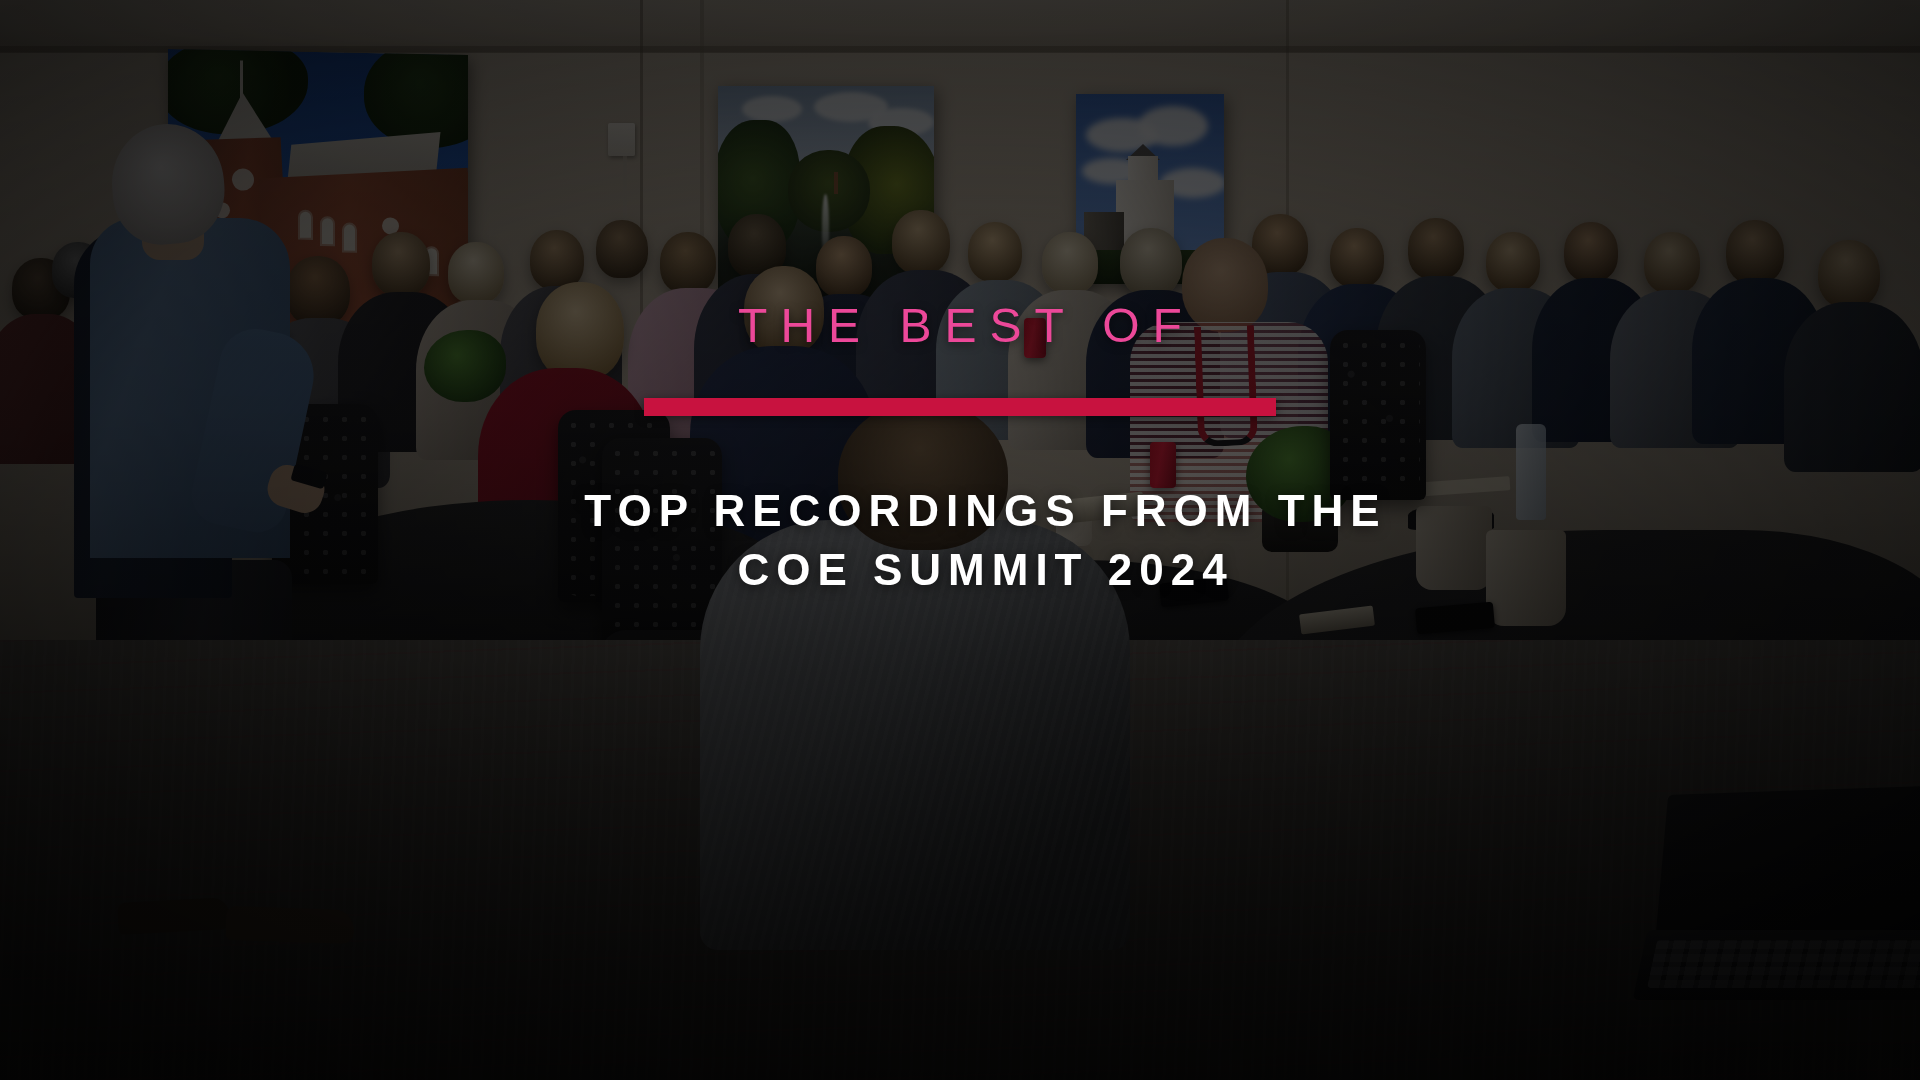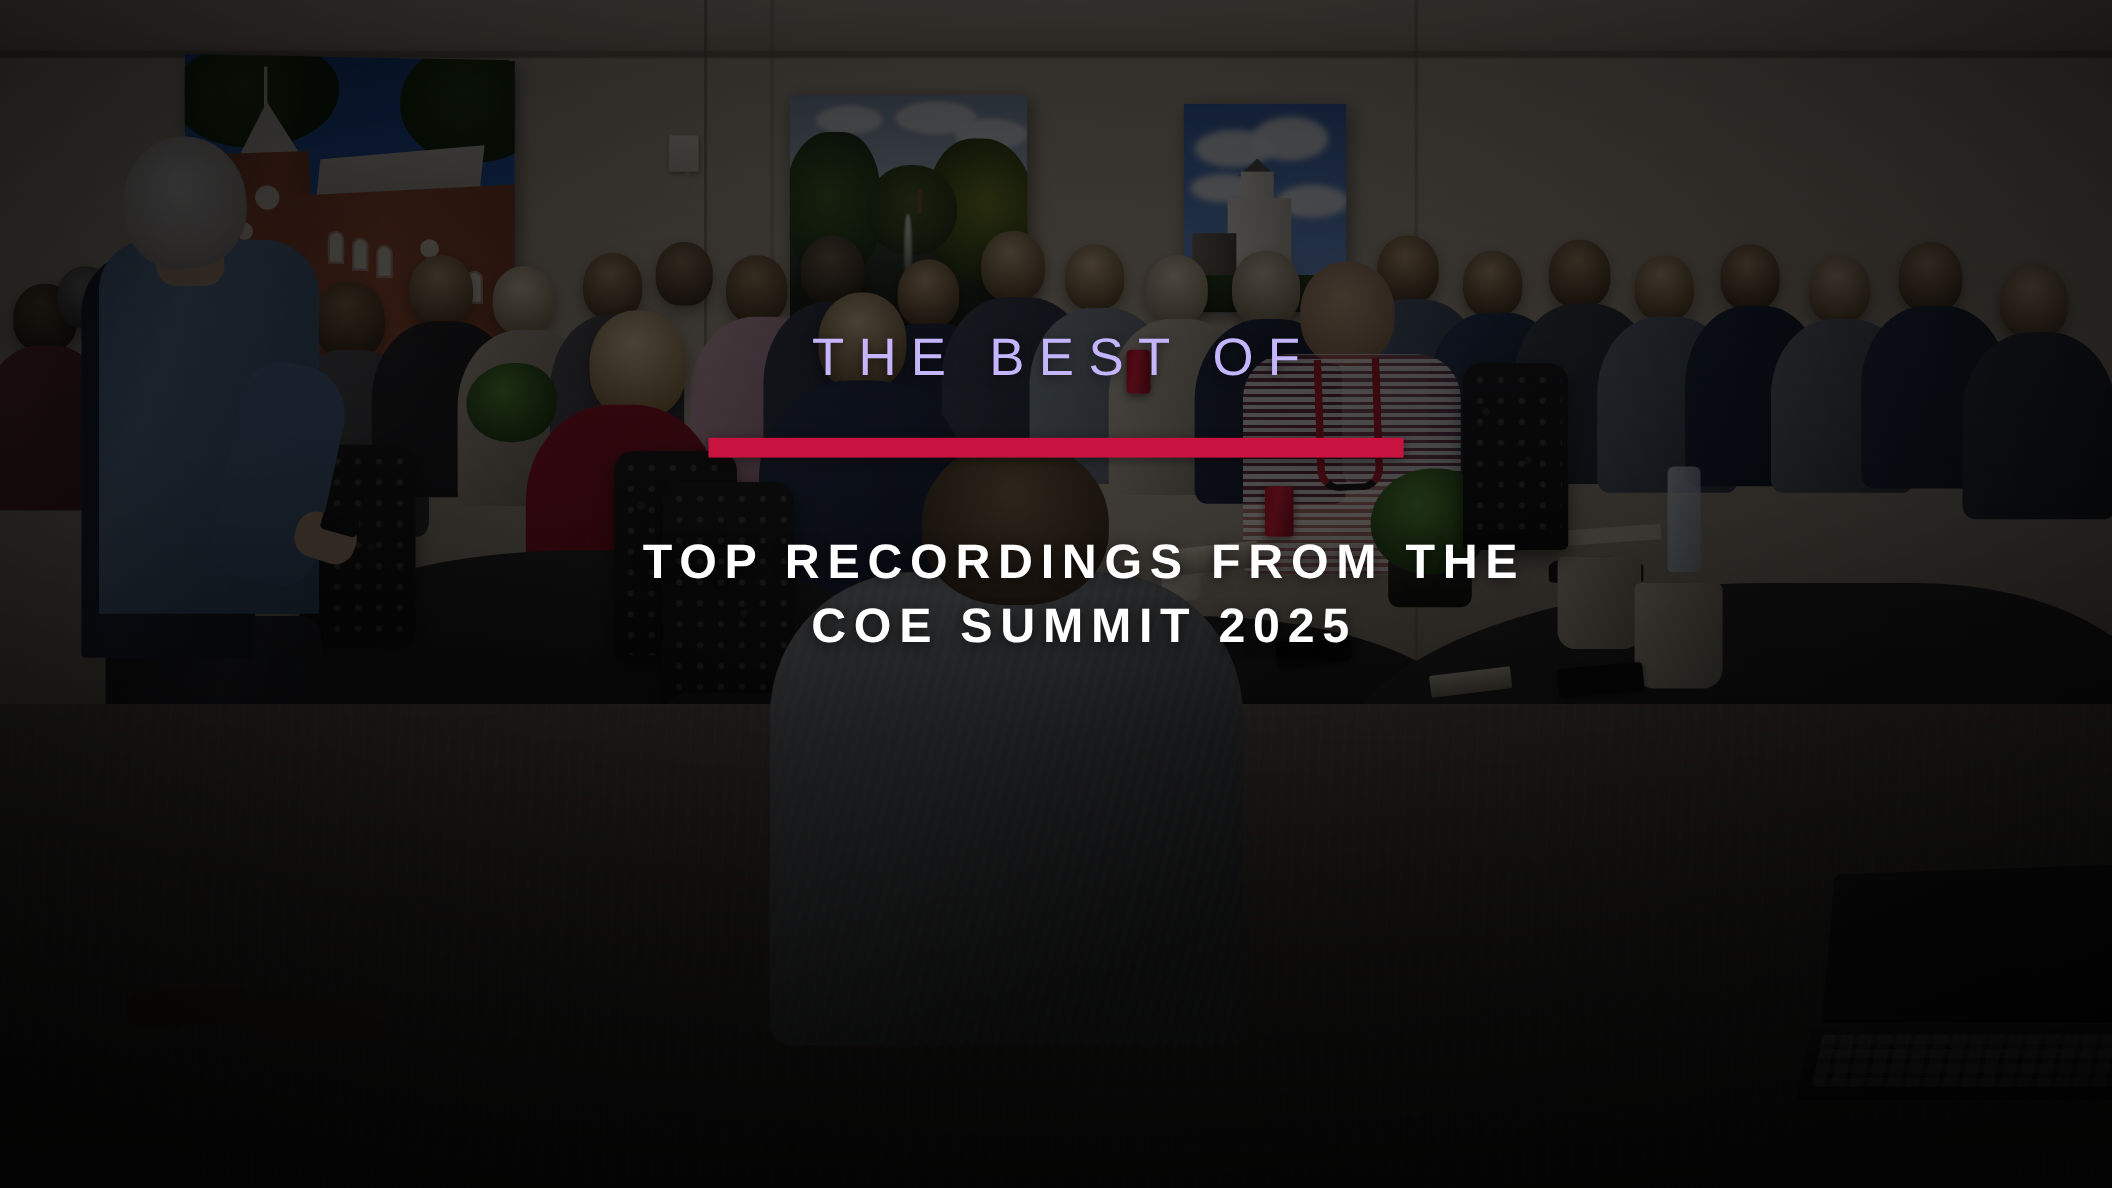--- a/index.html
+++ b/index.html
@@ -321,21 +321,21 @@
   
   .overlay {
     position:absolute; inset:0;
     display:flex; flex-direction:column; align-items:center;
     text-align:center;
   }
   .eyebrow {
     margin-top:302px;
     font-family:"Liberation Sans", sans-serif;
     font-weight:300; font-size:48px; line-height:1;
-    letter-spacing:13px; color:#c4b5fd;
+    letter-spacing:13px; color:#ec4899;
     text-indent:13px;
     text-shadow:0 2px 10px rgba(0,0,0,.55);
   }
   .headline {
     margin-top:24px;
     font-family:"Liberation Serif", serif;
     font-weight:700; font-size:104px; line-height:1;
     letter-spacing:-1px; color:#ffffff;
     text-shadow:0 3px 18px rgba(0,0,0,.55);
   }
@@ -557,17 +557,17 @@
   </div>
 
   <div class="overlay">
     <div class="eyebrow">THE BEST OF</div>
 
 
     <div class="rule" style="background: rgb(200, 18, 63);"></div>
 
     <div class="subhead">
       <div>TOP RECORDINGS FROM THE</div>
-      <div>COE SUMMIT 2025</div>
+      <div>COE SUMMIT 2024</div>
     </div>
   </div>
 
 </div>
 
 </body></html>

